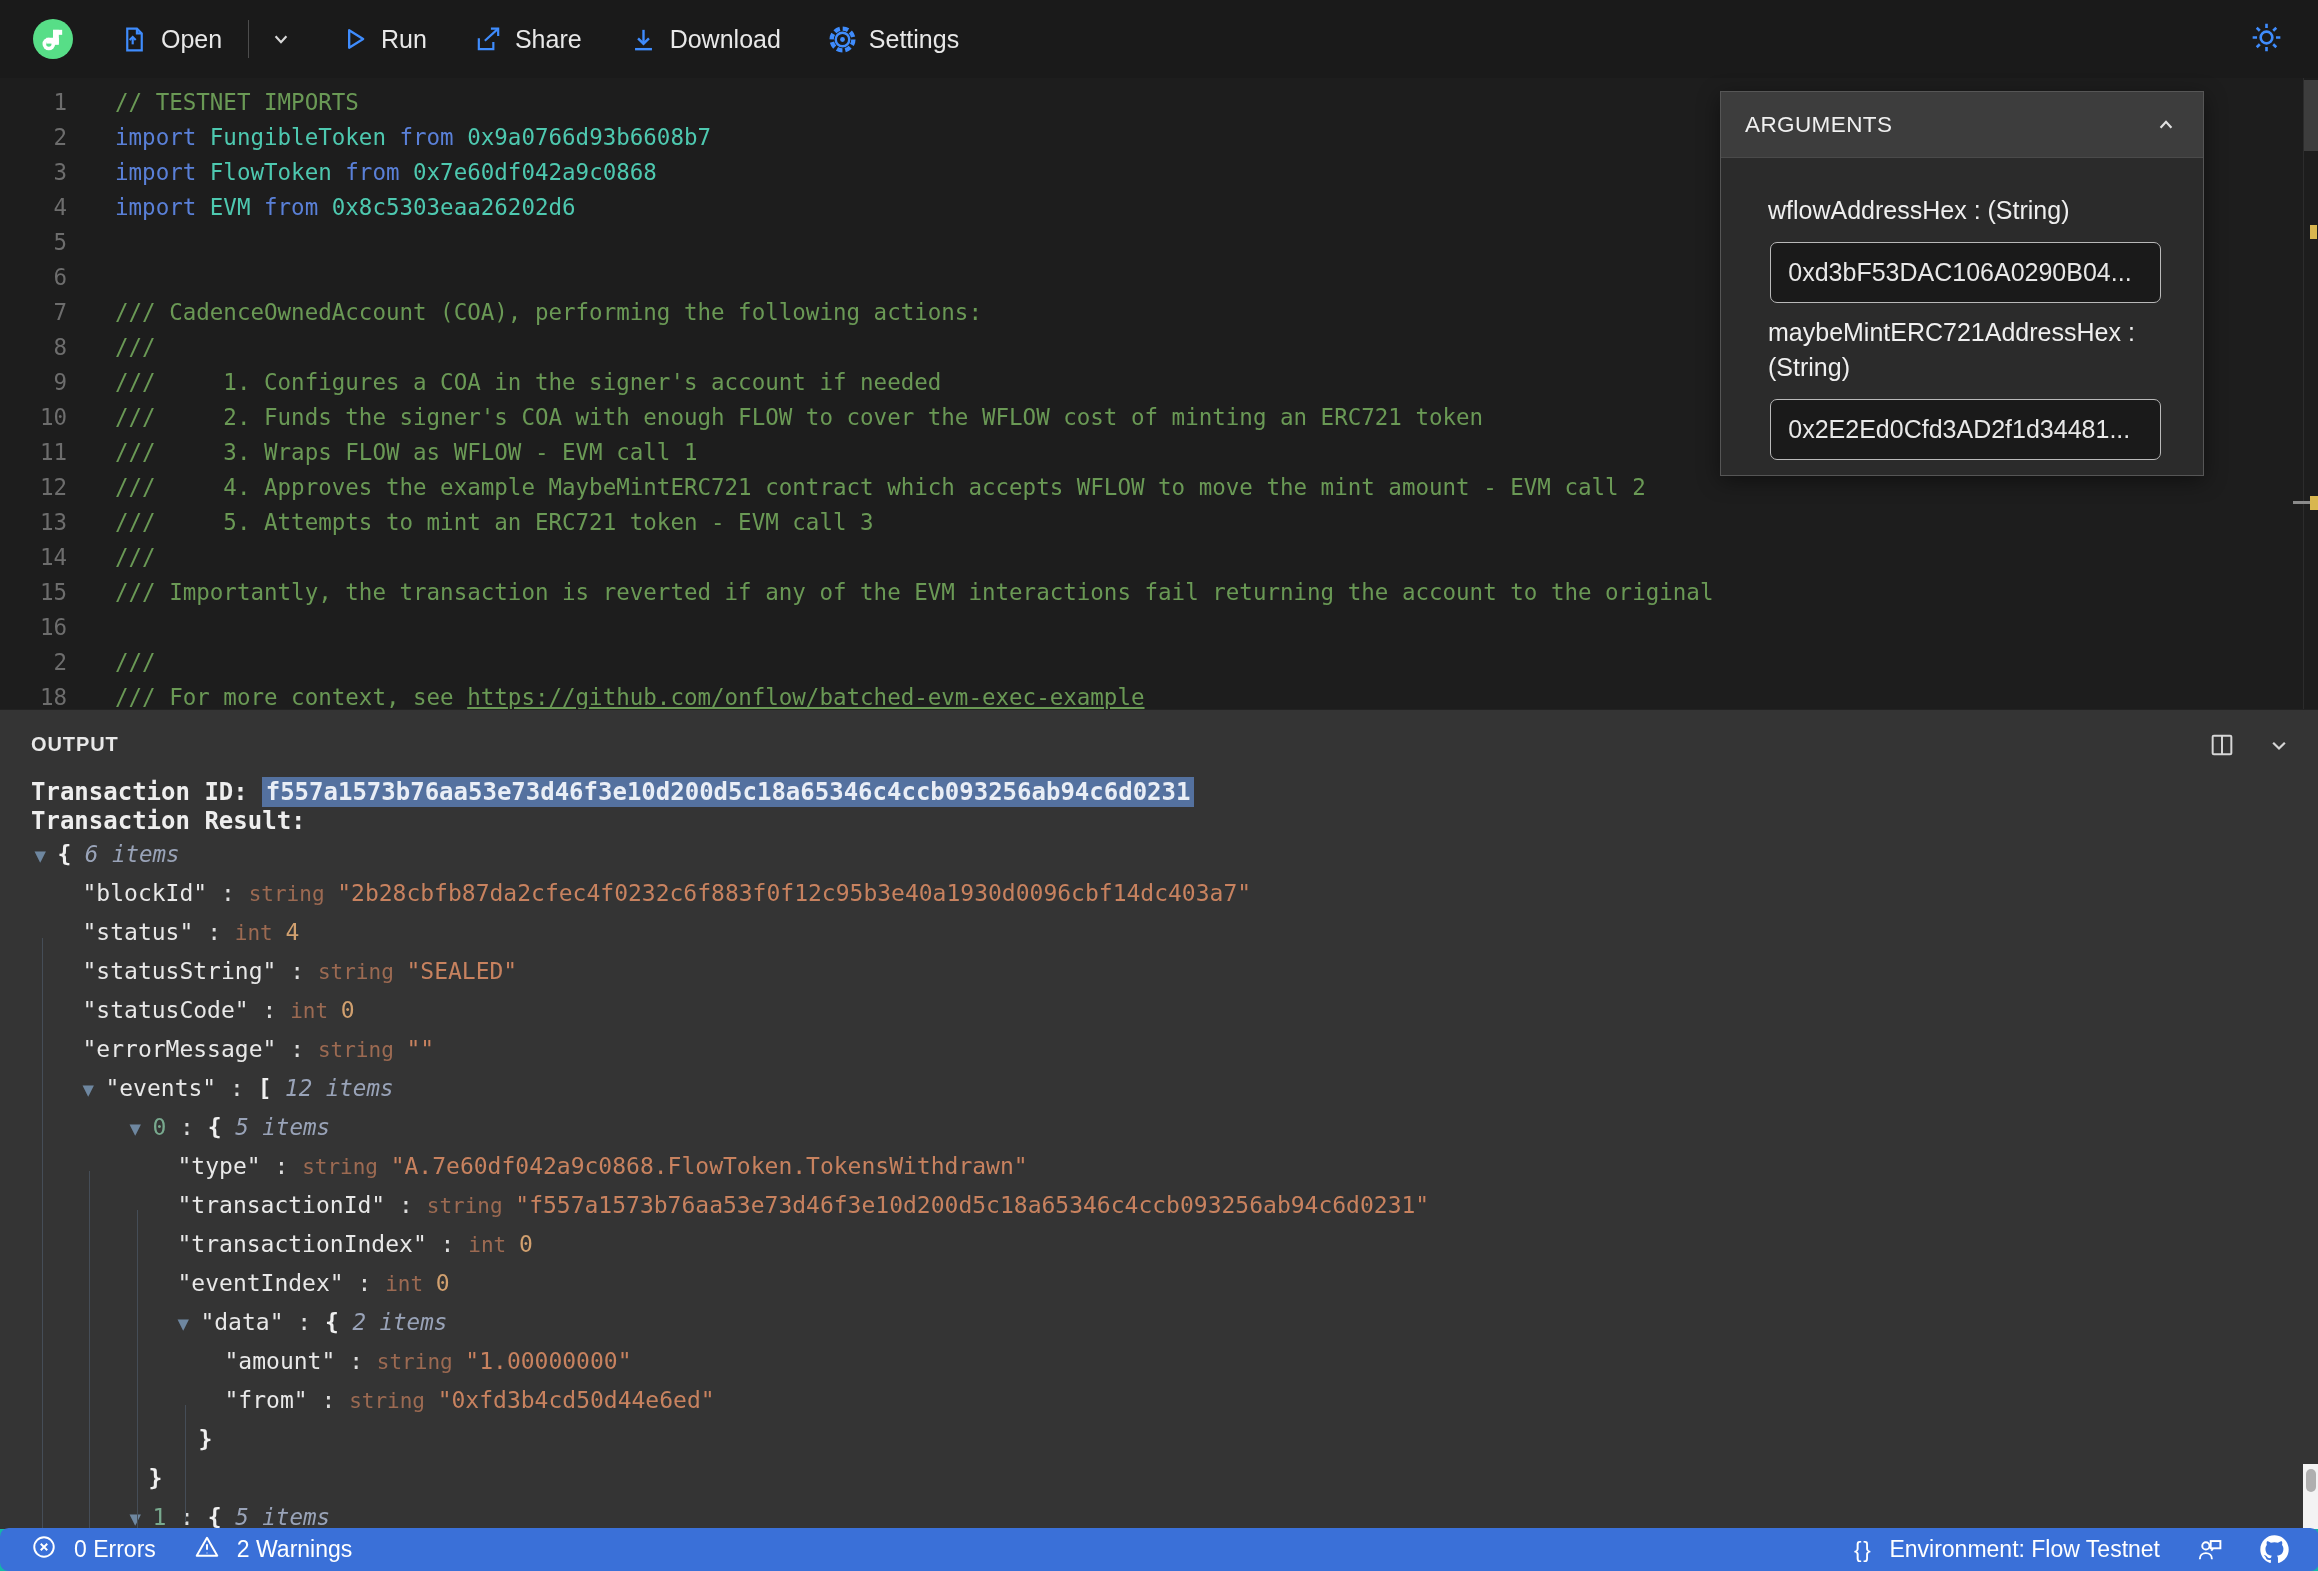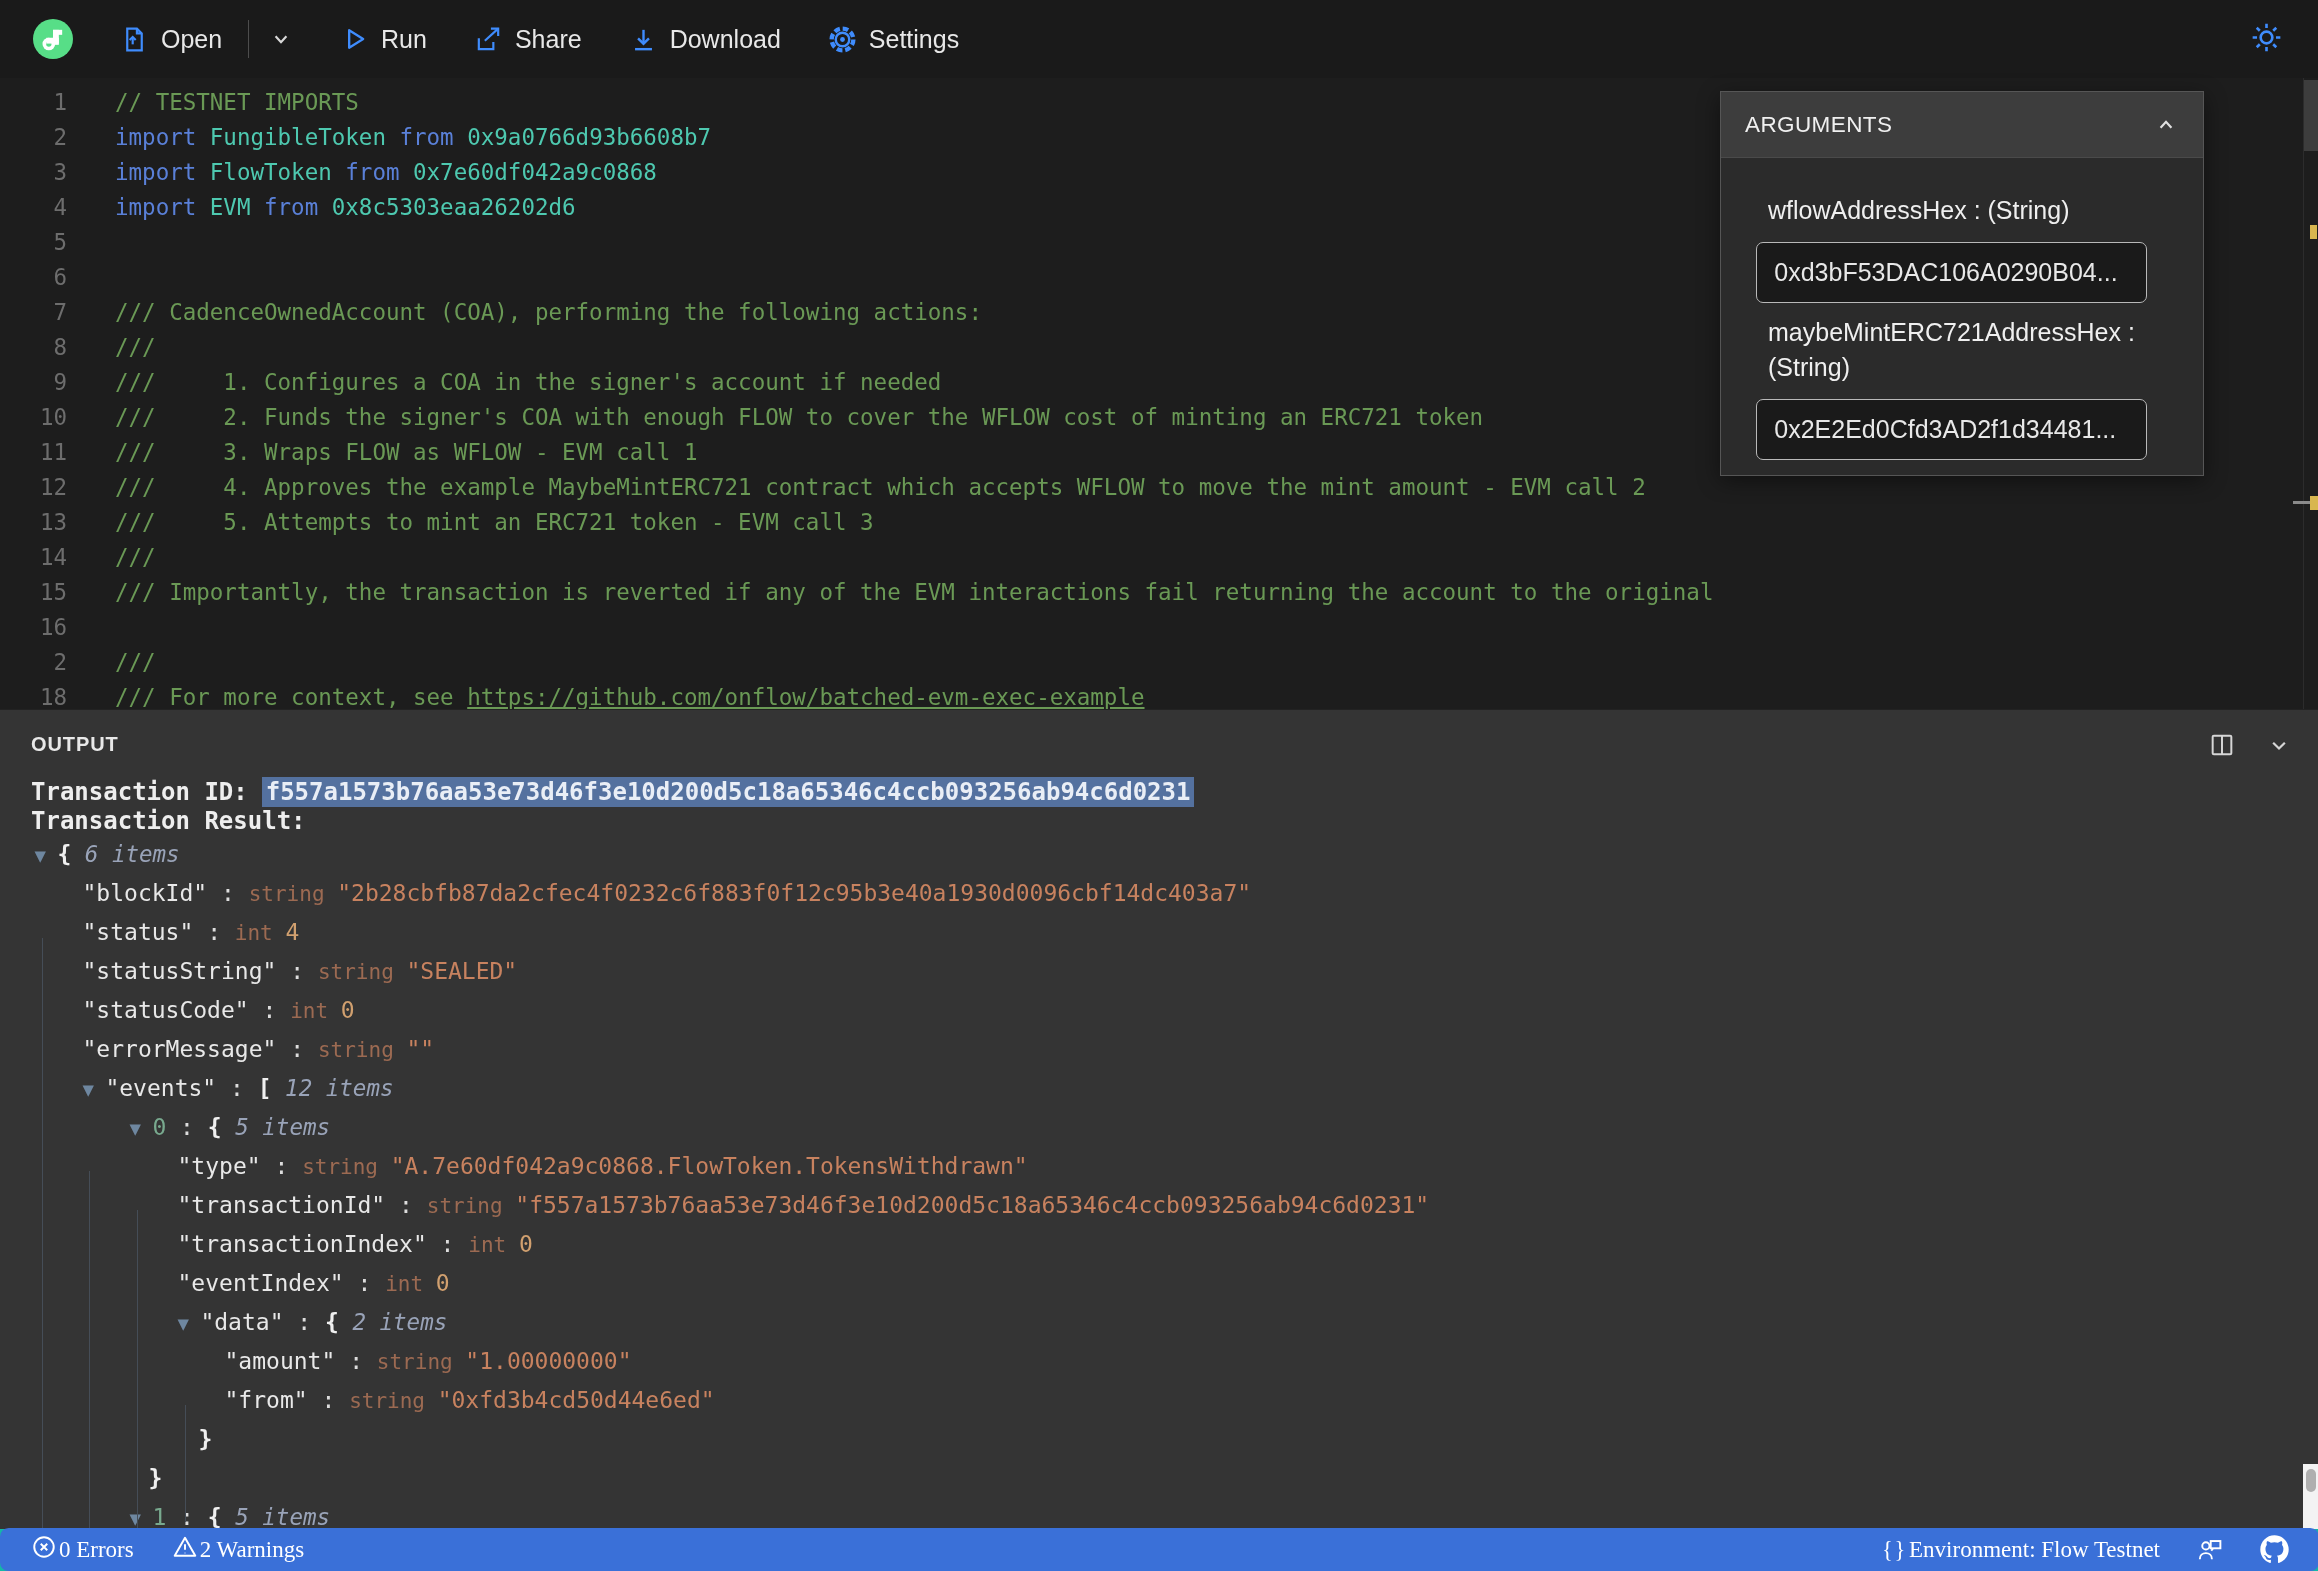--- a/index.html
+++ b/index.html
@@ -48,21 +48,21 @@
 
   
   .args{position:absolute;left:1720px;top:91px;width:484px;height:385px;background:#2b2b2b;
         border:0.9px solid #565656;box-shadow:0 5.2px 21px rgba(0,0,0,.45);}
   .args-header{height:66px;background:#3d3d3d;display:flex;align-items:center;
                padding:0 24px;border-bottom:0.9px solid #4a4a4a;}
   .args-title{color:#f0f0f0;font-size:22.5px;font-weight:normal;letter-spacing:0.4px;}
   .args-collapse{margin-left:auto;cursor:pointer;display:flex;color:#e0e0e0;}
   .args-body{padding:22.5px 28px;}
   .arg-label{color:#efefef;font-size:25px;line-height:35px;margin:12px 0 14px 19px;width:398px;}
-  .arg-input{width:391px;height:61px;margin-left:7px;background:#1a1a1a;border:1.7px solid #b9b9b9;
+  .arg-input{width:391px;height:61px;margin-left:21px;background:#1a1a1a;border:1.7px solid #b9b9b9;
              border-radius:7px;color:#e8e8e8;font-size:25px;padding:0 17.3px;
              font-family:"Liberation Sans",sans-serif;display:block;}
 
   
   .output{position:absolute;left:0;top:709px;width:2319px;height:820px;background:#343434;
           border-top:0.9px solid #222;overflow:hidden;}
   .out-header{position:absolute;left:31px;right:26px;top:15.6px;height:38px;display:flex;align-items:center;}
   .out-title{color:#e8e8e8;font-size:20px;font-weight:bold;letter-spacing:0.9px;}
   .out-icons{margin-left:auto;display:flex;gap:29px;color:#d6d6d6;}
   .out-icons span{cursor:pointer;display:flex;}
@@ -84,21 +84,21 @@
   .sg-x{color:var(--index-green);}
   .guide{position:absolute;width:1.7px;background:#454d57;}
 
   
   .out-sb-track{position:absolute;right:0;top:754px;width:15.6px;height:775px;background:#f3f3f3;}
   .out-sb-thumb{position:absolute;right:2.6px;top:5.2px;width:10.4px;height:22.5px;background:#afafaf;border-radius:6px;cursor:pointer;}
 
   
   .statusbar{position:absolute;left:0;top:1528px;width:2319px;height:43px;background:var(--status-blue);
              border-radius:8.6px;display:flex;align-items:center;color:#fff;font-size:23px;}
-  .sb-item{display:flex;align-items:center;gap:2px;cursor:pointer;font-family:Liberation Serif, serif;}
+  .sb-item{display:flex;align-items:center;gap:17px;cursor:pointer;}
   .sb-left{display:flex;align-items:center;gap:38px;margin-left:31px;}
   .sb-right{margin-left:auto;display:flex;align-items:center;gap:35px;margin-right:29px;}
   .braces{font-size:22.5px;letter-spacing:1.7px;}
 </style>
 </head>
 <body>
 
 <div id="app">
 
   <div class="toolbar">

